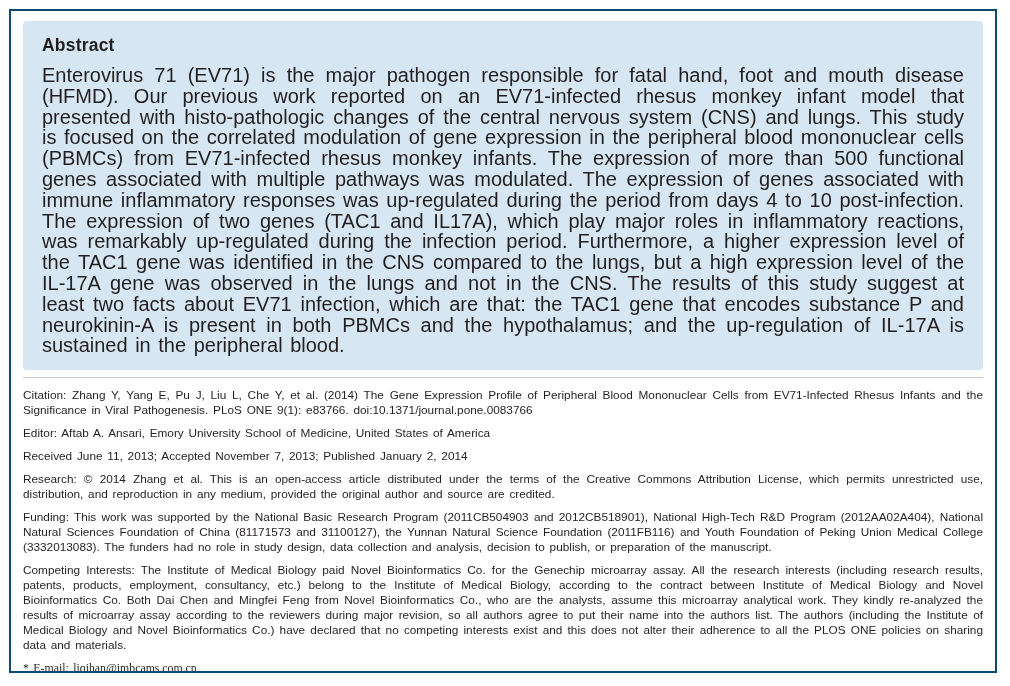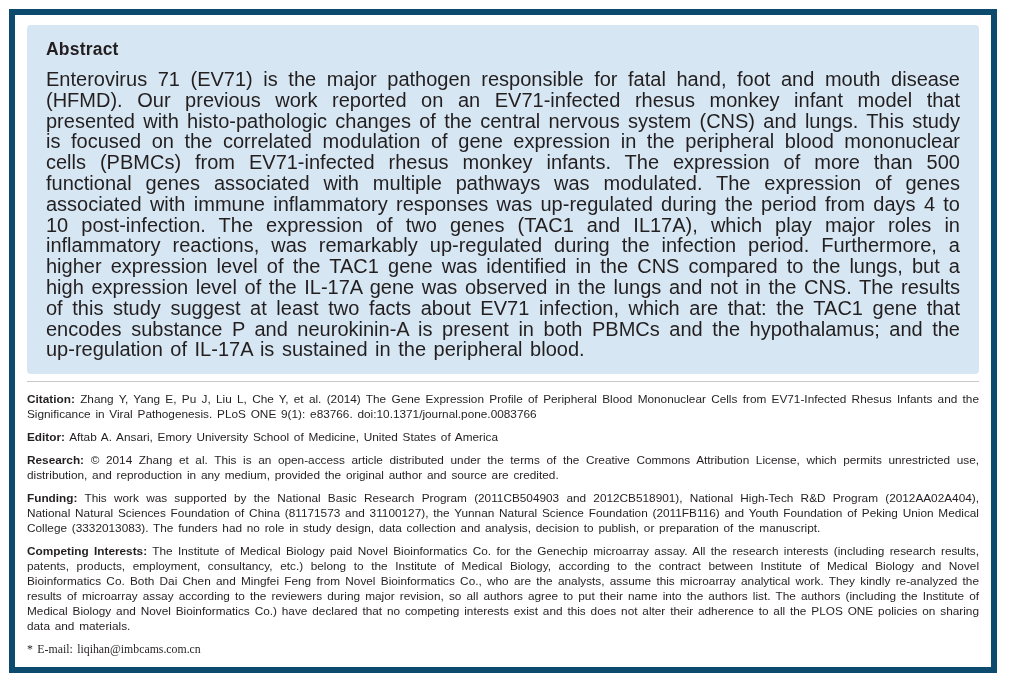--- a/index.html
+++ b/index.html
@@ -11,21 +11,21 @@
     font-family: "Liberation Sans", sans-serif;
     color: #231f20;
   }
   .frame {
     position: absolute;
     left: 9px;
     top: 9px;
     width: 988px;
     height: 664px;
     box-sizing: border-box;
-    border: 6px solid #0c4a6e;
+    border: 2px solid #0c4a6e;
     background: #ffffff;
     padding: 10px 12px 0 12px;
     overflow: hidden;
   }
   .abstract-panel {
     background: #d6e6f2;
     border-radius: 4px;
     padding: 12px 19px 14px 19px;
   }
   .abstract-title {
@@ -46,21 +46,21 @@
     margin: 7px 0 10px 0;
   }
   .meta p {
     font-size: 11.8px;
     line-height: 15px;
     text-align: justify;
     word-spacing: 1.5px;
     margin: 0 0 8px 0;
   }
   .meta .lbl {
-    font-weight: bold;
+    font-weight: normal;
   }
   .footnote {
     margin-top: 2px;
     font-family: Liberation Serif, serif;
   }
   .equal-symbol {
     font-size: 12px;
   }
 </style>
 </head>
@@ -74,20 +74,21 @@
   </div>
 
   <hr class="divider">
 
   <div class="meta">
 
     <p><span class="lbl">Citation:</span><span> Zhang Y, Yang E, Pu J, Liu L, Che Y, et al. (2014) The Gene Expression Profile of Peripheral Blood Mononuclear Cells from EV71-Infected Rhesus Infants and the Significance in Viral Pathogenesis. PLoS ONE 9(1): e83766. doi:10.1371/journal.pone.0083766</span></p>
 
     <p><span class="lbl">Editor:</span><span> Aftab A. Ansari, Emory University School of Medicine, United States of America</span></p>
 
+    <p><span class="lbl">Received</span><span> June 11, 2013; </span><span class="lbl">Accepted</span><span> November 7, 2013; </span><span class="lbl">Published</span><span> January 2, 2014</span></p>
 
     <p><span class="lbl">Research:</span><span> © 2014 Zhang et al. This is an open-access article distributed under the terms of the Creative Commons Attribution License, which permits unrestricted use, distribution, and reproduction in any medium, provided the original author and source are credited.</span></p>
 
     <p><span class="lbl">Funding:</span><span> This work was supported by the National Basic Research Program (2011CB504903 and 2012CB518901), National High-Tech R&amp;D Program (2012AA02A404), National Natural Sciences Foundation of China (81171573 and 31100127), the Yunnan Natural Science Foundation (2011FB116) and Youth Foundation of Peking Union Medical College (3332013083). The funders had no role in study design, data collection and analysis, decision to publish, or preparation of the manuscript.</span></p>
 
     <p><span class="lbl">Competing Interests:</span><span> The Institute of Medical Biology paid Novel Bioinformatics Co. for the Genechip microarray assay. All the research interests (including research results, patents, products, employment, consultancy, etc.) belong to the Institute of Medical Biology, according to the contract between Institute of Medical Biology and Novel Bioinformatics Co. Both Dai Chen and Mingfei Feng from Novel Bioinformatics Co., who are the analysts, assume this microarray analytical work. They kindly re-analyzed the results of microarray assay according to the reviewers during major revision, so all authors agree to put their name into the authors list. The authors (including the Institute of Medical Biology and Novel Bioinformatics Co.) have declared that no competing interests exist and this does not alter their adherence to all the PLOS ONE policies on sharing data and materials.</span></p>
 
     <p class="footnote"><span>* </span><span>E-mail: liqihan@imbcams.com.cn</span></p>
 
     <p class="footnote"><span class="equal-symbol">☯</span><span> These authors contributed equally to this work.</span></p>

